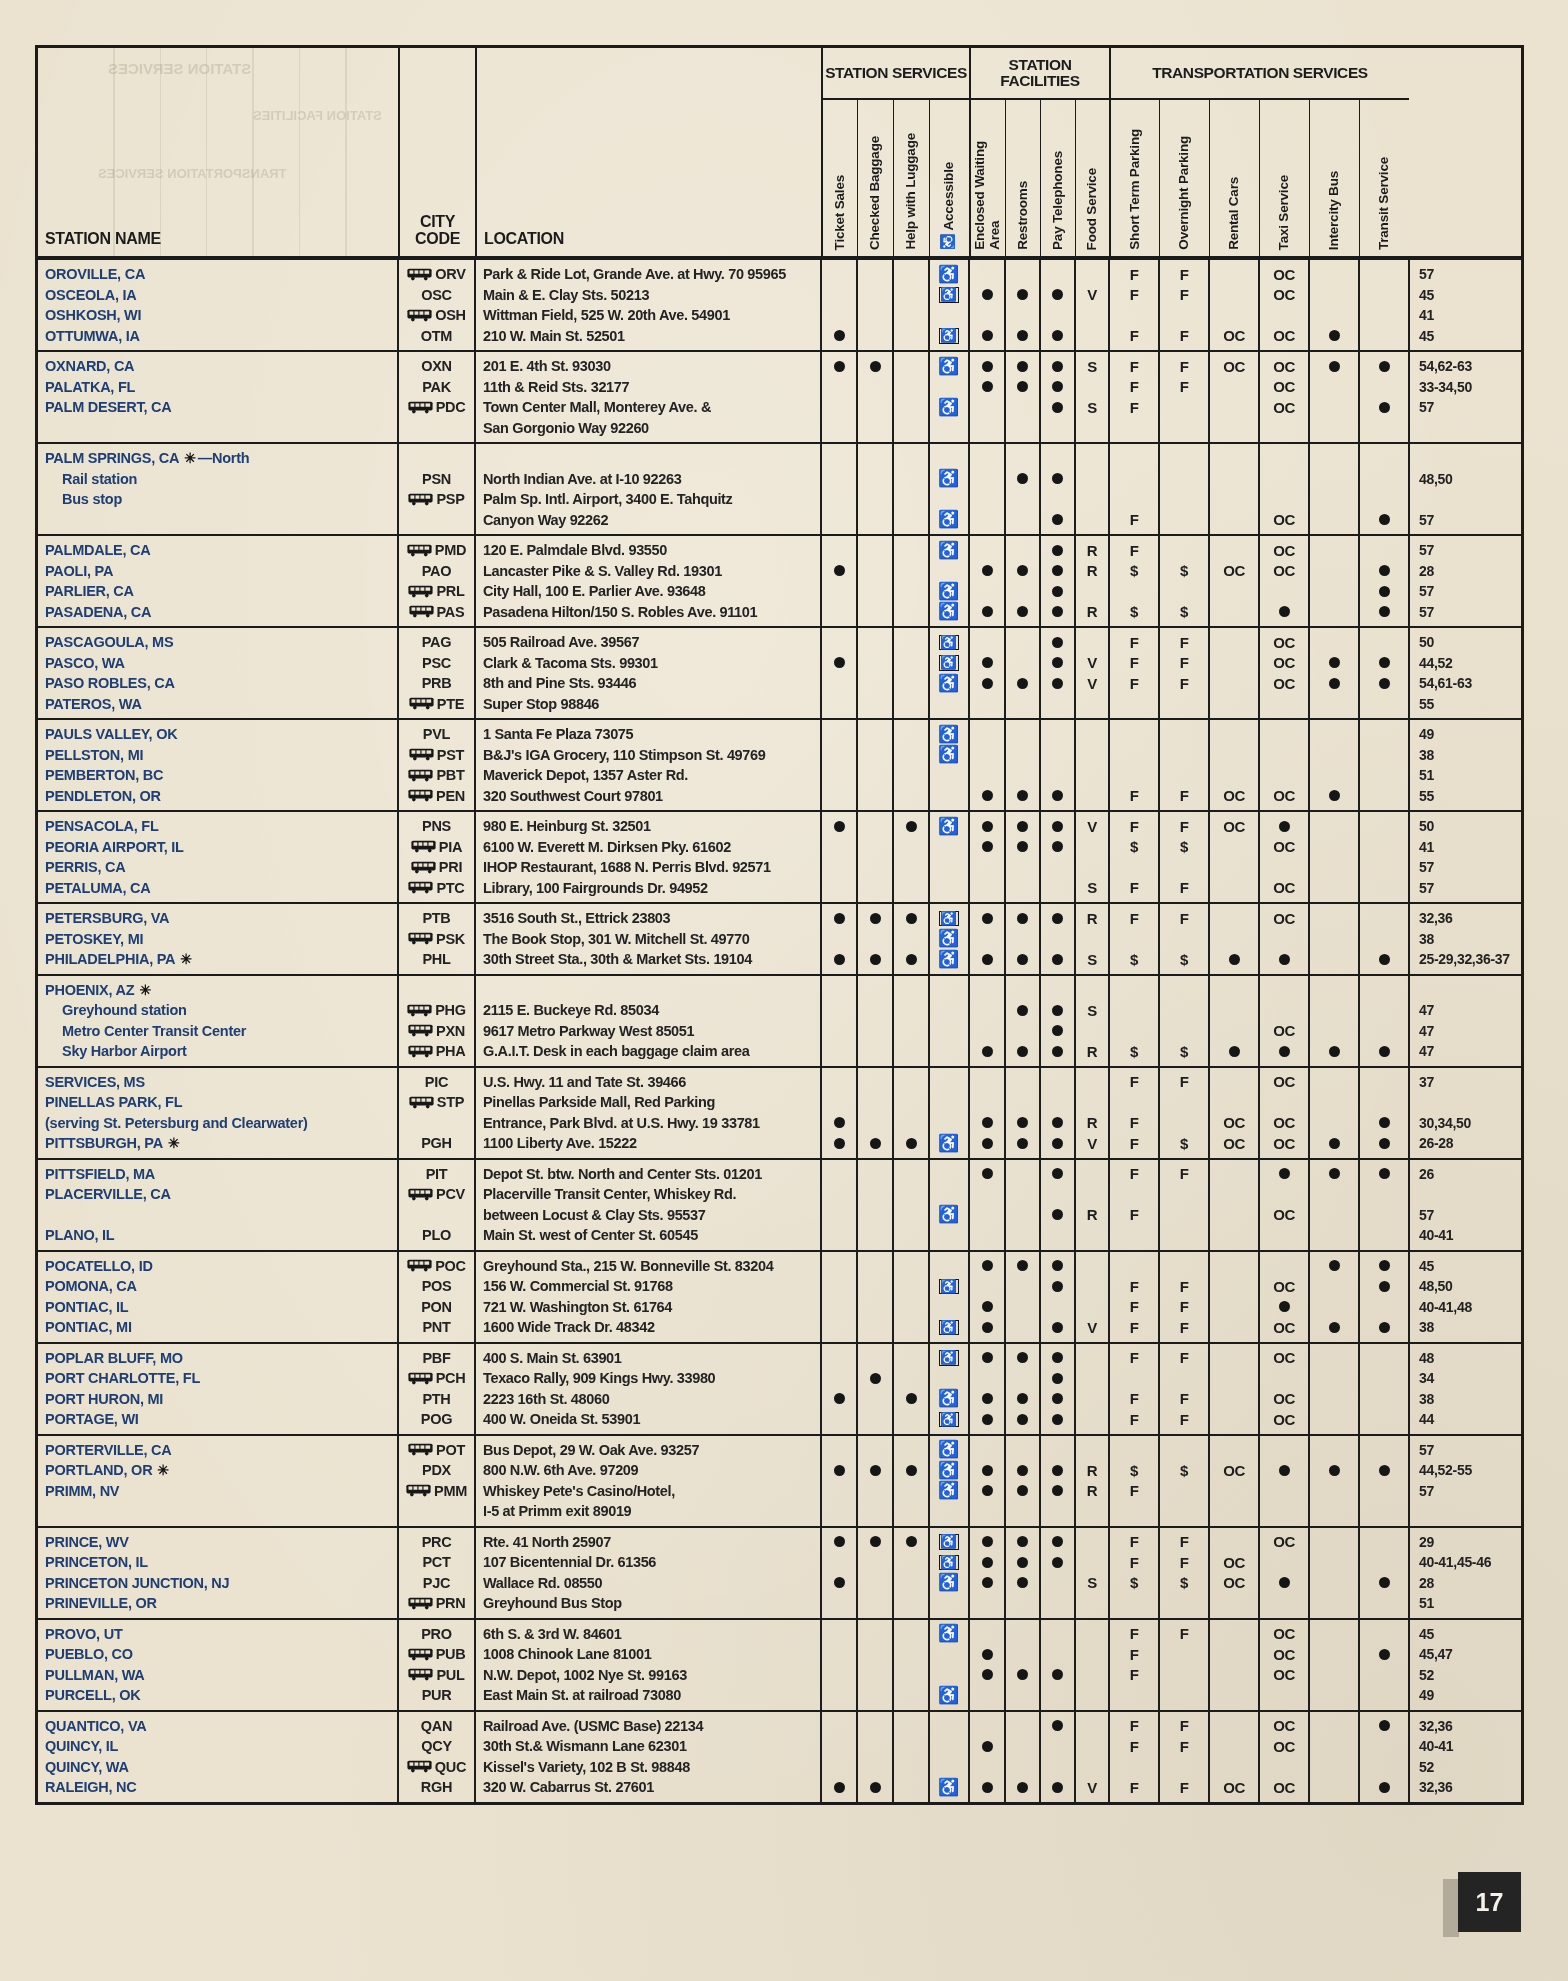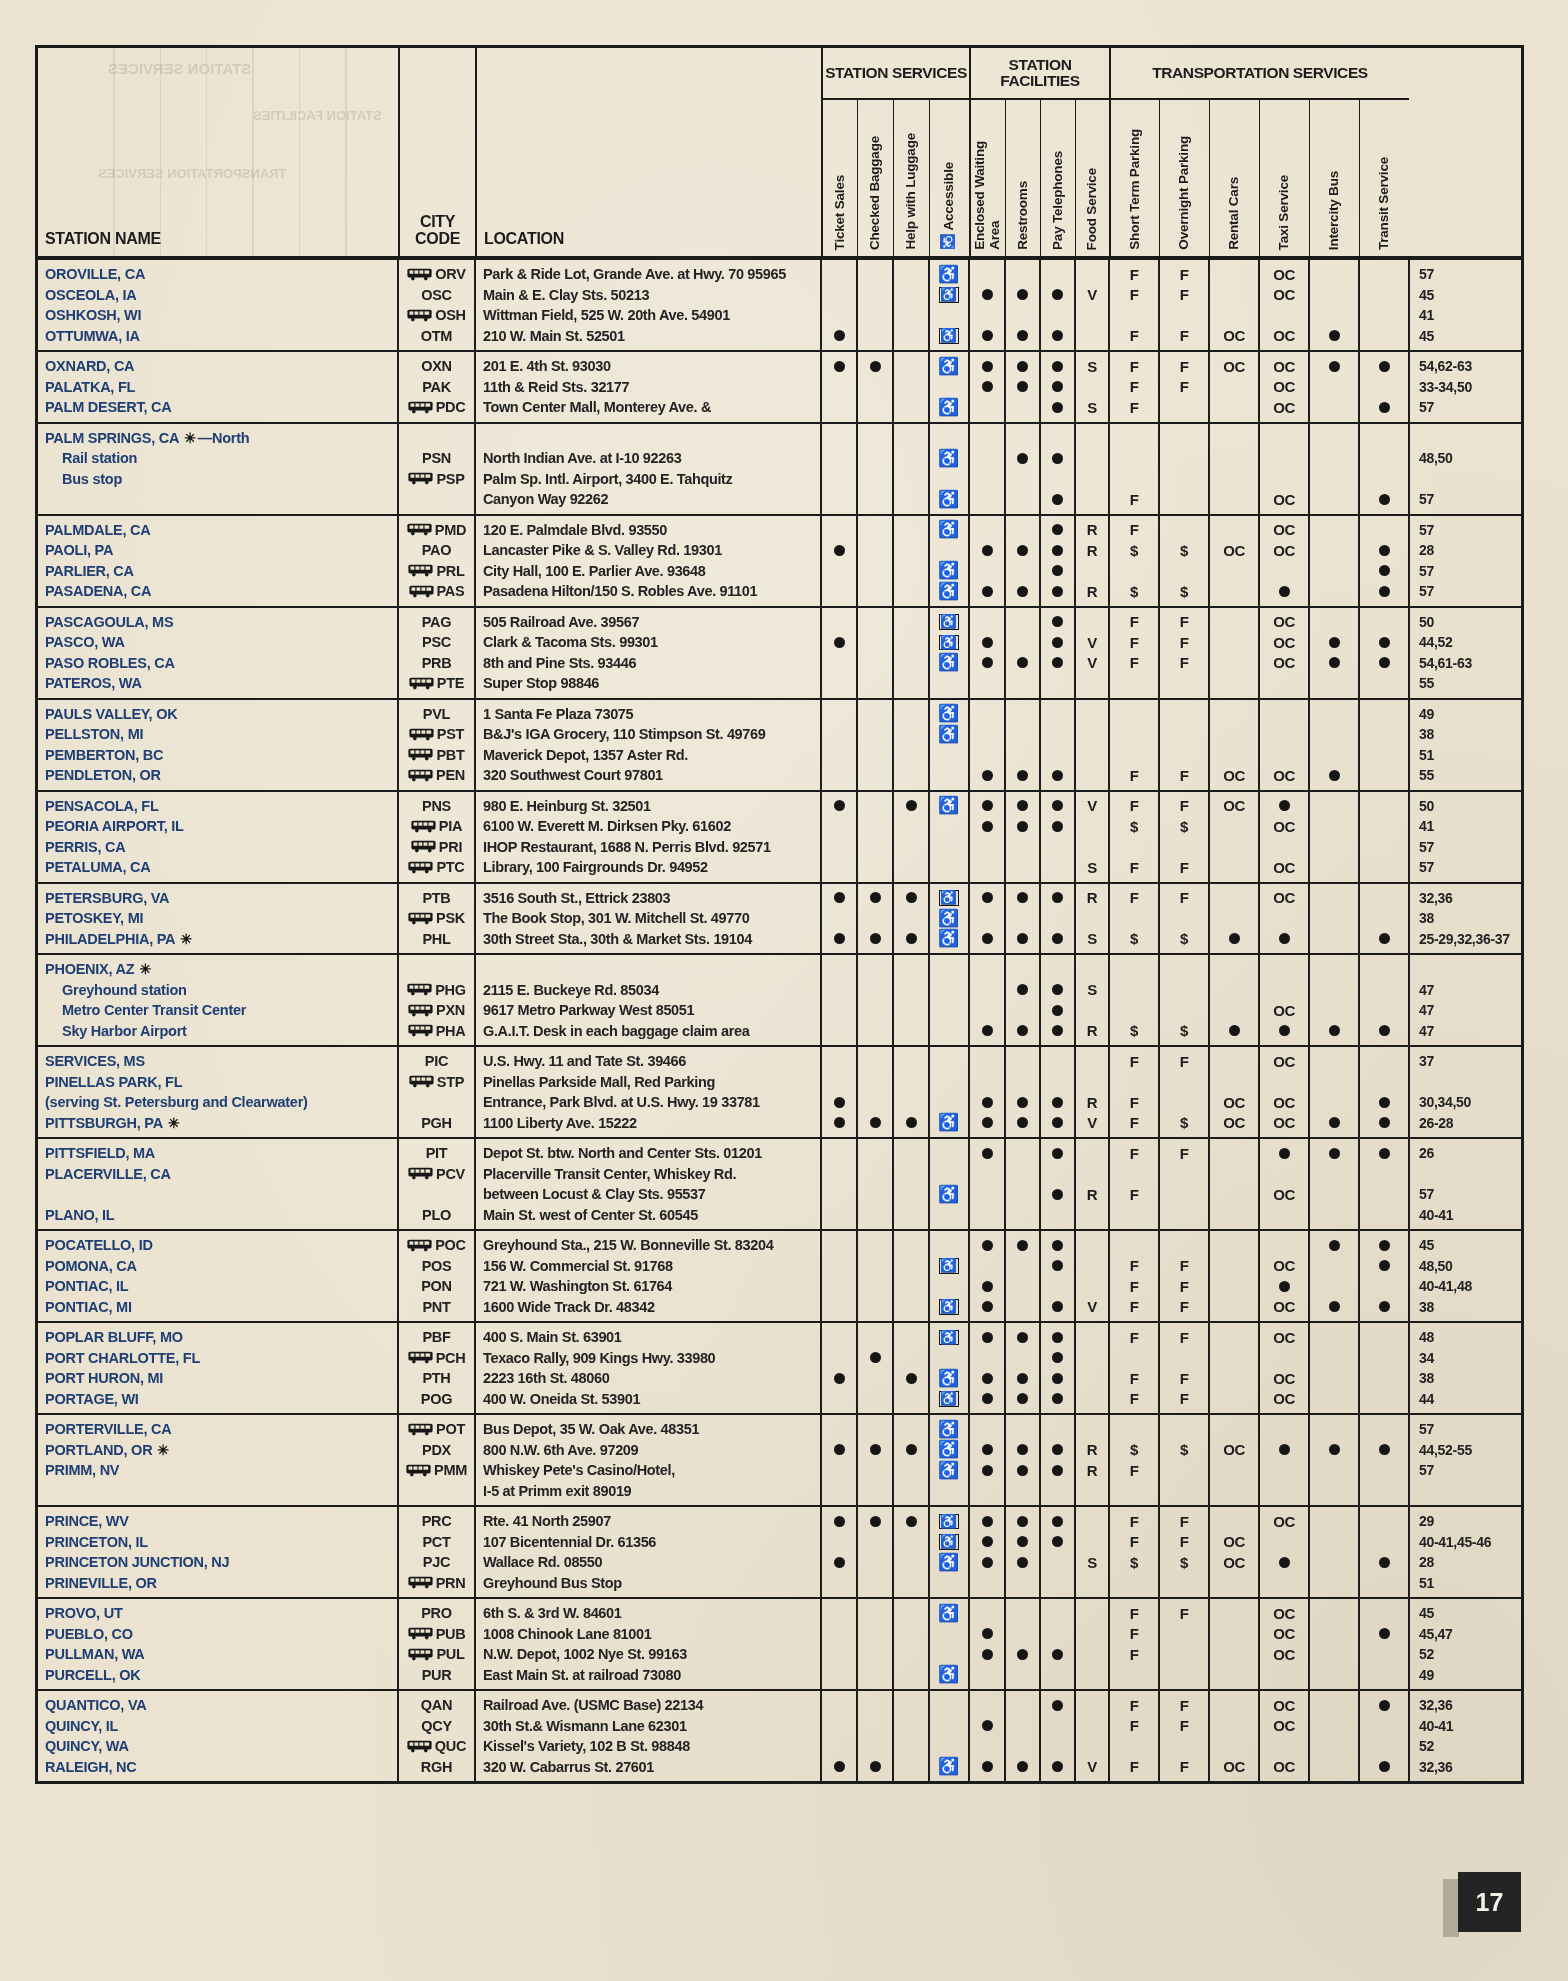--- a/index.html
+++ b/index.html
@@ -458,20 +458,40 @@
           <div class="mc" style="width: 50px;"></div>
           <div class="mc" style="width: 50px;">
             <span class="ltr">OC</span>
           </div>
           <div class="mc" style="width: 50px;"></div>
           <div class="mc" style="width: 50px;">
             <span class="dot"></span>
           </div>
           <div class="c-pages">57</div>
         </div>
+        <div class="ln">
+          <div class="c-name"></div>
+          <div class="c-code"></div>
+          <div class="c-loc">San Gorgonio Way 92260</div>
+          <div class="mc" style="width: 36px;"></div>
+          <div class="mc" style="width: 36px;"></div>
+          <div class="mc" style="width: 36px;"></div>
+          <div class="mc" style="width: 40px;"></div>
+          <div class="mc" style="width: 36px;"></div>
+          <div class="mc" style="width: 35px;"></div>
+          <div class="mc" style="width: 35px;"></div>
+          <div class="mc" style="width: 34px;"></div>
+          <div class="mc" style="width: 50px;"></div>
+          <div class="mc" style="width: 50px;"></div>
+          <div class="mc" style="width: 50px;"></div>
+          <div class="mc" style="width: 50px;"></div>
+          <div class="mc" style="width: 50px;"></div>
+          <div class="mc" style="width: 50px;"></div>
+          <div class="c-pages"></div>
+        </div>
       </div>
       <div class="grp">
         <div class="ln">
           <div class="c-name">
             <span>PALM SPRINGS, CA</span>
             <span class="star">✳</span>
             <span class="after">—North</span>
           </div>
           <div class="c-code"></div>
           <div class="c-loc"></div>
@@ -2168,21 +2188,21 @@
                 <rect x="3" y="2.6" width="4.6" height="4" fill="#ebe3d0"></rect>
                 <rect x="9" y="2.6" width="4.6" height="4" fill="#ebe3d0"></rect>
                 <rect x="15" y="2.6" width="4.6" height="4" fill="#ebe3d0"></rect>
                 <rect x="21" y="2.6" width="5.6" height="4" fill="#ebe3d0"></rect>
                 <circle cx="7" cy="12.4" r="2.2" fill="#171717"></circle>
                 <circle cx="22.5" cy="12.4" r="2.2" fill="#171717"></circle>
               </svg>
             </span>
             <span>POT</span>
           </div>
-          <div class="c-loc">Bus Depot, 35 W. Oak Ave. 48351</div>
+          <div class="c-loc">Bus Depot, 29 W. Oak Ave. 93257</div>
           <div class="mc" style="width: 36px;"></div>
           <div class="mc" style="width: 36px;"></div>
           <div class="mc" style="width: 36px;"></div>
           <div class="mc" style="width: 40px;">
             <span class="wc">♿</span>
           </div>
           <div class="mc" style="width: 36px;"></div>
           <div class="mc" style="width: 35px;"></div>
           <div class="mc" style="width: 35px;"></div>
           <div class="mc" style="width: 34px;"></div>

